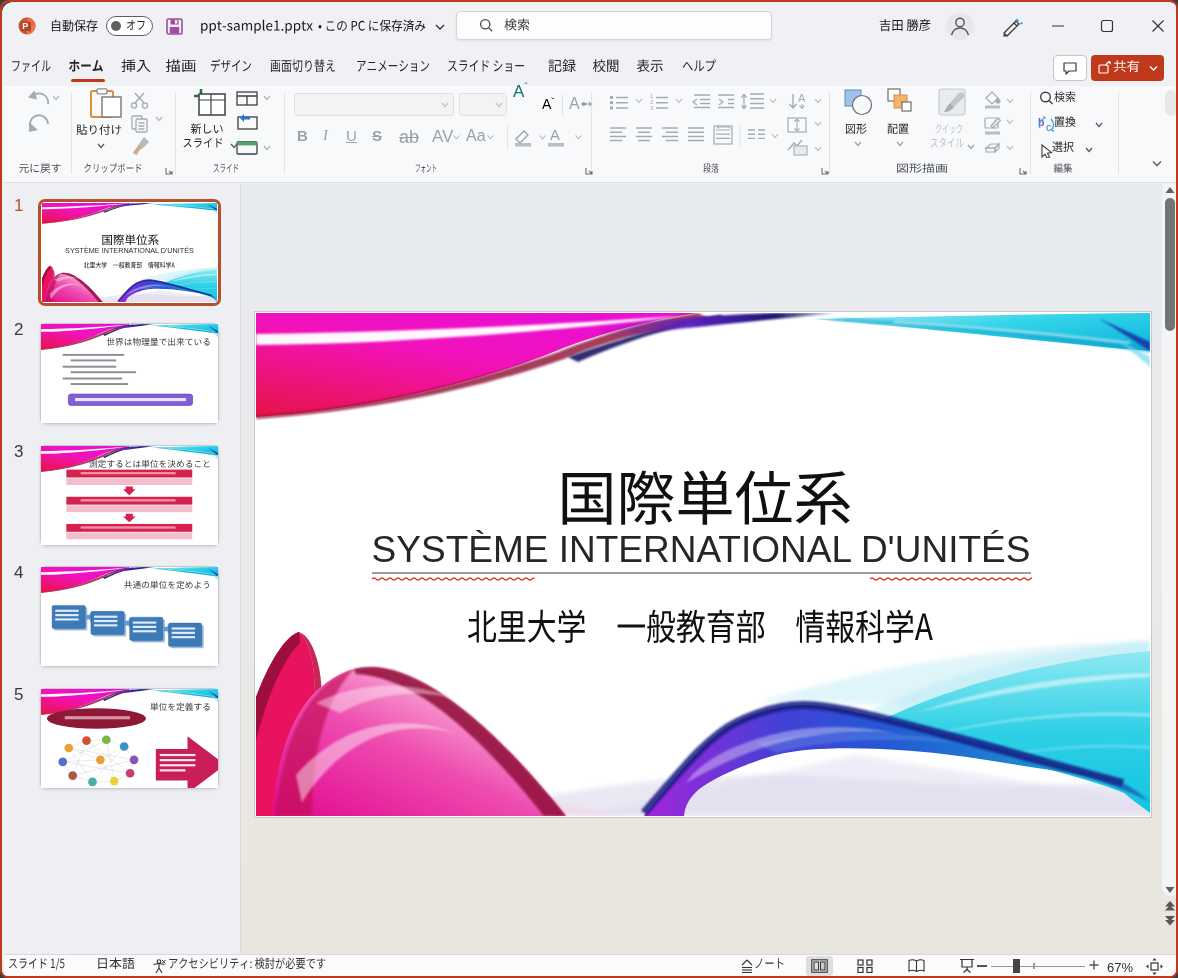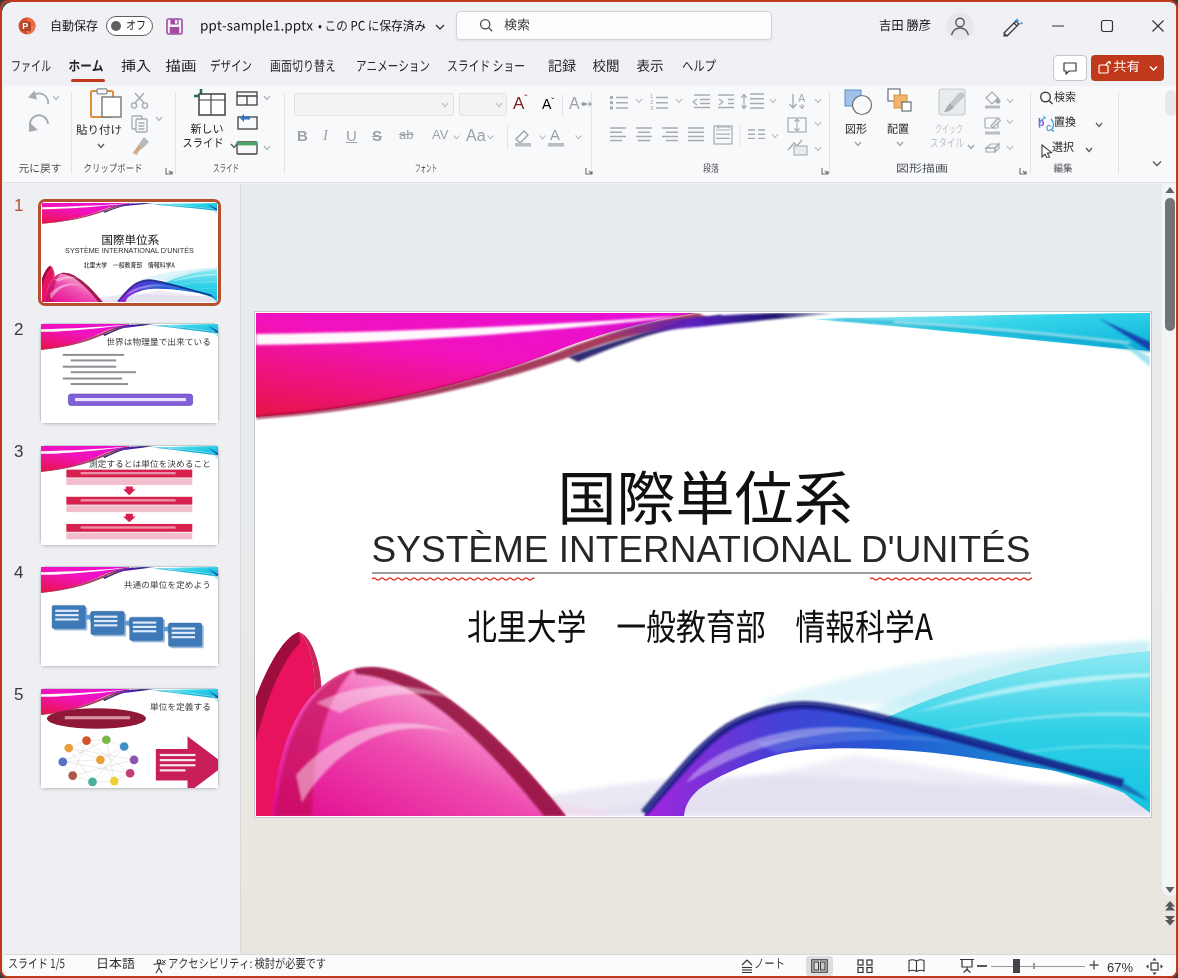--- a/index.html
+++ b/index.html
@@ -132,32 +132,32 @@
 </g>
 </svg>
     <div class="abs" style="left:292px;top:91px;width:160px;height:23px;background:#f2f3f4;border:1px solid #e0e2e4;border-radius:3px"></div>
     <svg class="abs" style="left:438px;top:99px" width="10" height="8" viewBox="0 0 10 8">
       <path d="M2 2 L5 5.5 L8 2" fill="none" stroke="#c0c3c6" stroke-width="1.2"></path>
     </svg>
     <div class="abs" style="left:457px;top:91px;width:48px;height:23px;background:#f2f3f4;border:1px solid #e0e2e4;border-radius:3px"></div>
     <svg class="abs" style="left:492px;top:99px" width="10" height="8" viewBox="0 0 10 8">
       <path d="M2 2 L5 5.5 L8 2" fill="none" stroke="#c0c3c6" stroke-width="1.2"></path>
     </svg>
-    <div class="abs" style="left:511px;top:92px;font-size:17px;color:#7f1d1d">A<span style="font-size:10px;vertical-align:6px">ˆ</span></div>
+    <div class="abs" style="left:511px;top:80px;font-size:17px;color:#0f766e">A<span style="font-size:10px;vertical-align:6px">ˆ</span></div>
     <div class="abs" style="left:540px;top:94px;font-size:14px;color:#000000">A<span style="font-size:9px;vertical-align:5px">ˇ</span></div>
     <div class="abs" style="left:562px;top:172px;width:1px;height:0;"></div>
     <div class="abs" style="left:560px;top:92px;width:1px;height:22px;background:#e2e4e6"></div>
     <div class="abs" style="left:567px;top:92px;font-size:16px;color:#9da1a6">A➻</div>
     <div class="abs" style="left:292px;top:125px;width:300px;height:22px;color:#9da1a6;font-size:15px">
       <b style="position:absolute;left:3px">B</b>
       <i style="position:absolute;left:29px;font-family:'Liberation Serif'">I</i>
       <span style="position:absolute;left:52px;text-decoration:underline">U</span>
       <span style="position:absolute;left:78px;text-decoration:line-through"><b>S</b></span>
-      <span style="position:absolute;left:105px;text-decoration:line-through;font-size:13px">ab</span>
-      <span style="position:absolute;left:138px;font-size:13px">AV</span>
+      <span style="position:absolute;left:105px;text-decoration:line-through;font-size:18px">ab</span>
+      <span style="position:absolute;left:138px;font-size:17px">AV</span>
       <span style="position:absolute;left:172px;font-size:16px">Aa</span>
     </div>
     <svg class="abs" style="left:450px;top:132px" width="9" height="7" viewBox="0 0 9 7">
       <path d="M1.5 1.5 L4.5 4.8 L7.5 1.5" fill="none" stroke="#b0b4b8" stroke-width="1.1"></path>
     </svg>
     <svg class="abs" style="left:484px;top:132px" width="9" height="7" viewBox="0 0 9 7">
       <path d="M1.5 1.5 L4.5 4.8 L7.5 1.5" fill="none" stroke="#b0b4b8" stroke-width="1.1"></path>
     </svg>
     <div class="abs" style="left:505px;top:123px;width:1px;height:24px;background:#e2e4e6"></div>
     <svg class="abs" style="left:512px;top:125px" width="60" height="20" viewBox="0 0 60 20">

